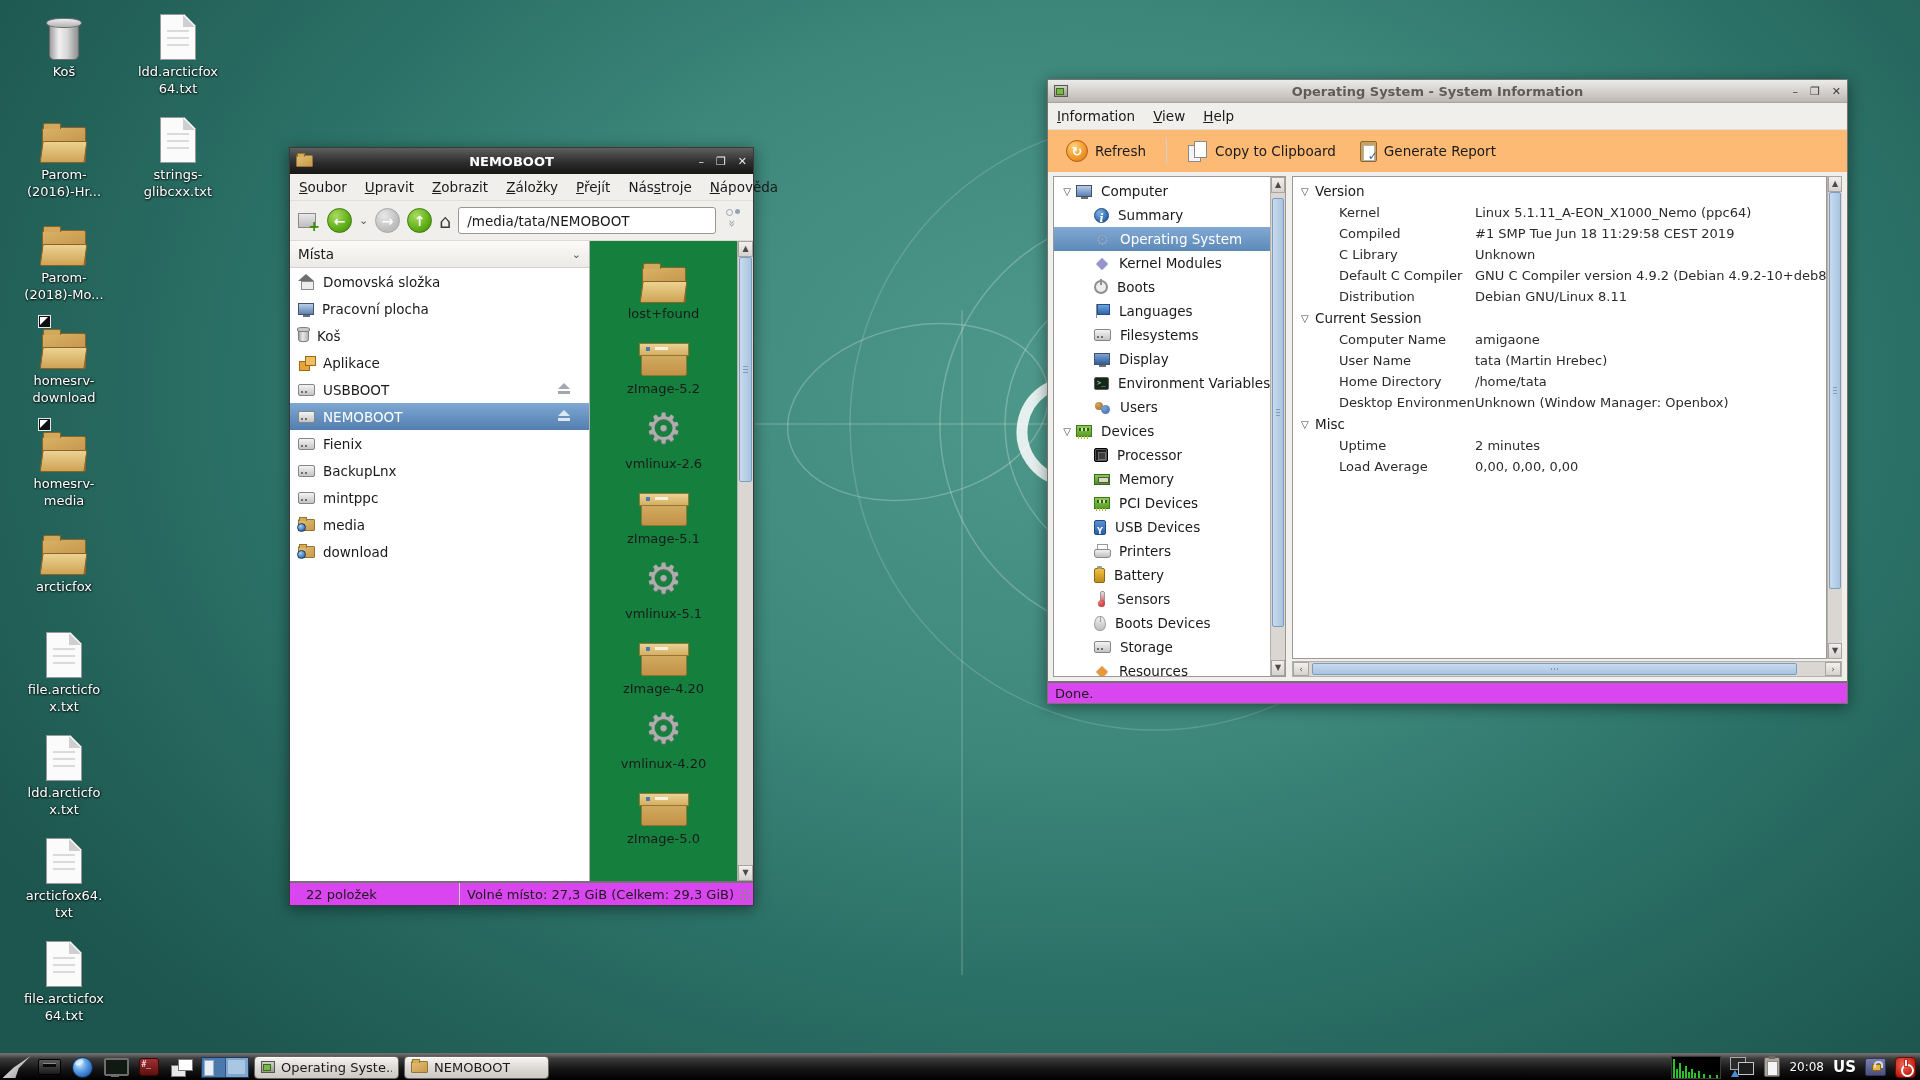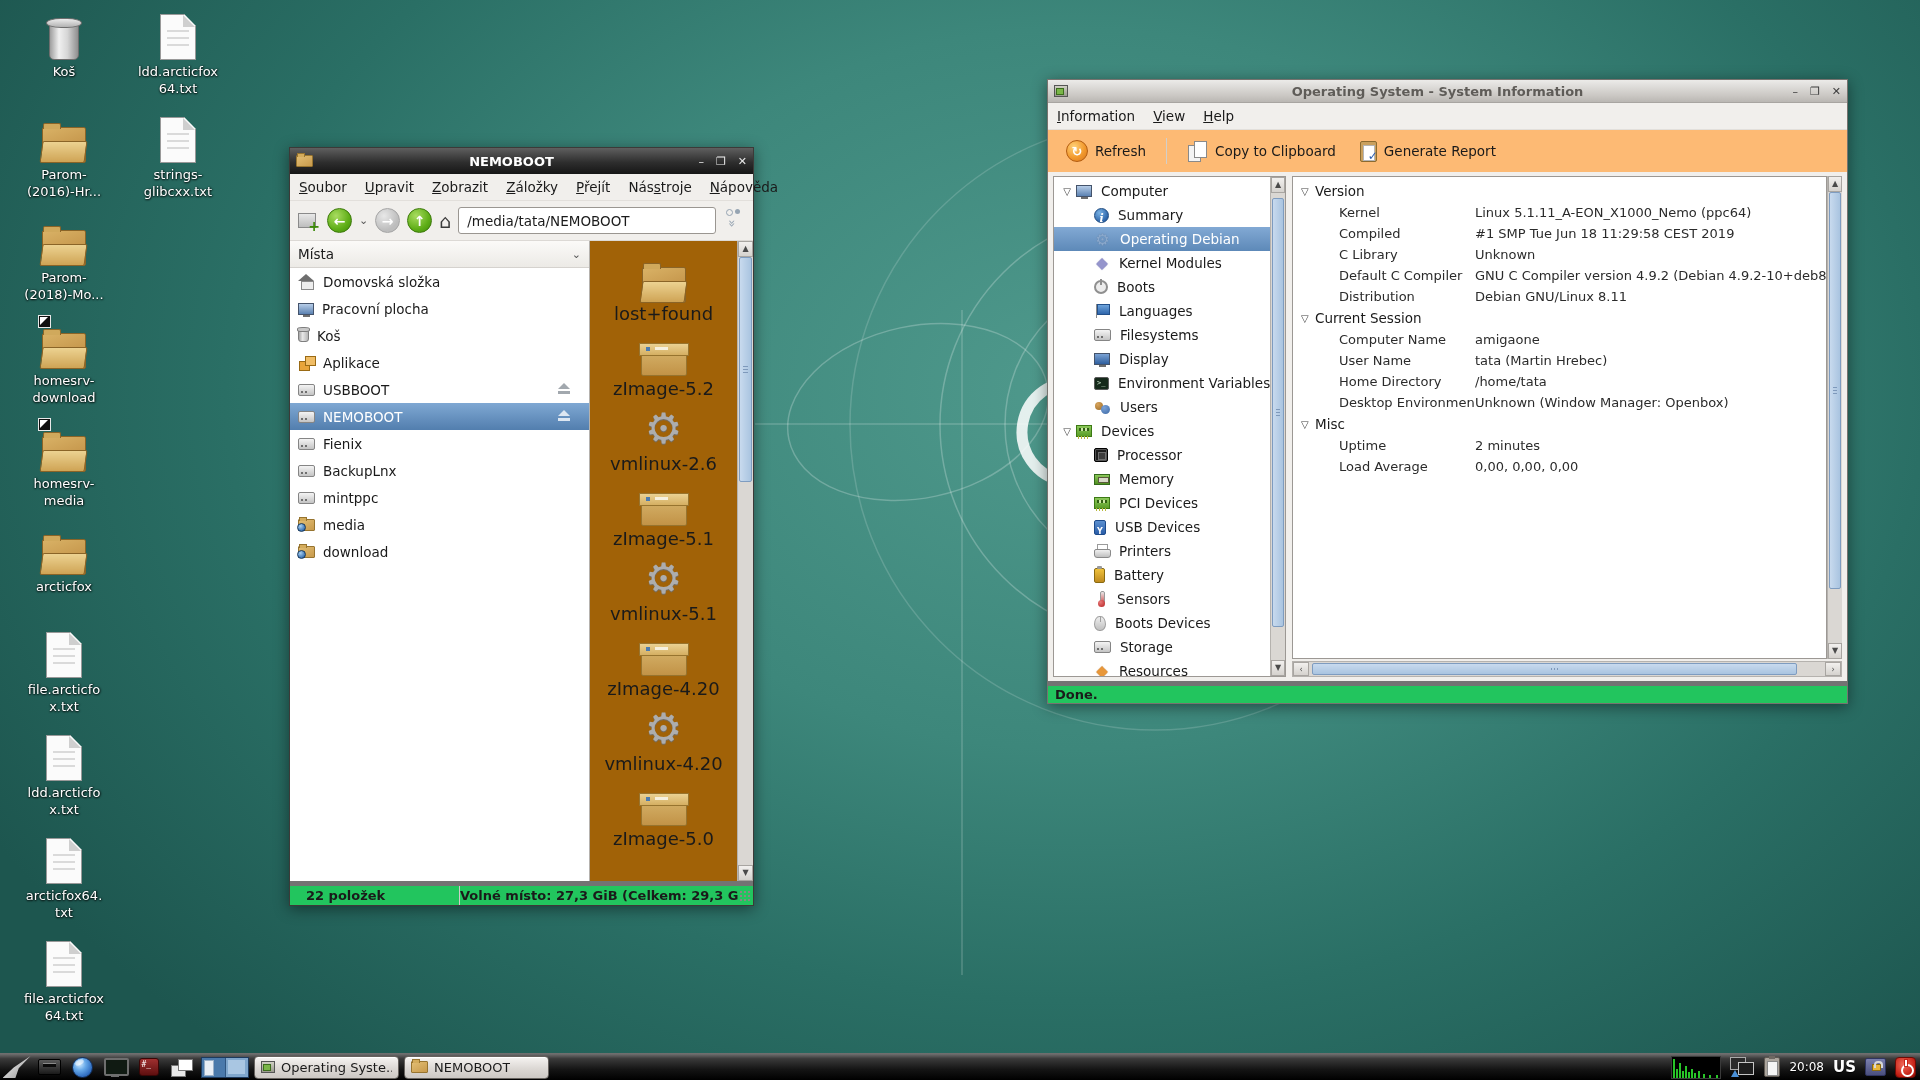--- a/index.html
+++ b/index.html
@@ -107,21 +107,21 @@
   .hardinfo13:after { content:""; position:absolute; left:1px; bottom:1px; width:6px; height:5px; background:#7ab648; border:1px solid #3c6e1d; }
 
   
   .window { position:absolute; display:flex; flex-direction:column; z-index:2; border:1px solid #3c3a38; box-shadow:0 3px 14px rgba(0,0,0,.45); background:#f1efec; }
   .tbar { display:flex; align-items:center; flex:none; padding:0 6px; position:relative; }
   .tbar .ttl { position:absolute; left:40px; right:60px; text-align:center; font-weight:bold; font-size:13px; white-space:nowrap; overflow:hidden; }
   .tbar .btns { margin-left:auto; display:flex; gap:12px; font-size:11px; z-index:1; }
   .tbar .btns span { cursor:default; line-height:1; }
   .menubar { display:flex; align-items:center; flex:none; background:#f1efec; border-bottom:1px solid #e2dfdb; }
   .menu-item { padding:5px 9px; font-size:13.5px; color:#1a1a1a; cursor:default; }
-  .statusbar { flex:none; display:flex; align-items:center; background:#22c55e; border-top:5px solid #737373; font-size:13px; color:#1a1a1a;font-weight:bold; }
+  .statusbar { flex:none; display:flex; align-items:center; background:#d946ef; border-top:2px solid #737373; font-size:13px; color:#1a1a1a; }
 
   
   .vscroll { width:16px; flex:none; background:#dad7d3; border-left:1px solid #b5b2ae; display:flex; flex-direction:column; }
   .vscroll .sb-btn, .hscroll .sb-btn { flex:none; width:100%; height:16px; background:linear-gradient(#f2f0ee,#d5d2ce); border:1px solid #a8a5a1; color:#4a4a4a; font-size:8px; line-height:14px; text-align:center; }
   .vtrack { flex:1; position:relative; }
   .vthumb { position:absolute; left:1px; right:1px; background:linear-gradient(90deg,#c8daee,#a9c4e0); border:1px solid #7e9cc0; border-radius:2px; }
   .vthumb:after { content:""; position:absolute; left:3px; right:3px; top:50%; height:1px; background:#7e99bb; box-shadow:0 -3px 0 #7e99bb,0 3px 0 #7e99bb; }
   .hscroll { height:16px; flex:none; display:flex; background:#dad7d3; border:1px solid #b5b2ae; }
   .hscroll .sb-btn { width:16px; height:100%; line-height:13px; }
   .htrack { flex:1; position:relative; }
@@ -141,32 +141,32 @@
   .navc.back:after { content:"←"; } .navc.fwd:after { content:"→"; } .navc.up:after { content:"↑"; }
   .tb-newtab { width:22px; height:18px; }
   .tb-newtab:before { content:""; position:absolute; left:0; top:1px; width:16px; height:13px; background:linear-gradient(#e8e8e8,#bdbdbd); border:1px solid #8a8a8a; }
   .tb-newtab:after { content:"+"; position:absolute; right:0; bottom:-4px; color:#3c8a08; font-weight:bold; font-size:14px; }
   .tb-chev { color:#555; font-size:11px; }
   .home20 { font-size:19px; color:#3a3a3a; line-height:20px; }
   .pathbox { flex:1; height:27px; background:#fff; border:1px solid #9a9691; border-radius:3px; padding:0 8px; font-size:13.5px; color:#1a1a1a; font-family:inherit; outline:none; }
   .tb-jump { width:22px; height:26px; }
   .tb-jump:before { content:""; position:absolute; left:3px; top:1px; width:5px; height:5px; border-radius:50%; border:1px solid #96a4b2; box-shadow:8px -1px 0 -1px #96a4b2; }
   .tb-jump:after { content:"»"; position:absolute; left:6px; top:8px; color:#96a4b2; font-size:13px; transform:rotate(90deg); }
-  .fm-body { flex:1; display:flex; min-height:0; background:#a16207; }
+  .fm-body { flex:1; display:flex; min-height:0; background:#15803d; }
   .fm-side { width:300px; flex:none; border-right:1px solid #b5b2ae; display:flex; flex-direction:column; background:#fff; overflow:hidden; }
   .side-head { height:27px; flex:none; display:flex; align-items:center; padding:0 8px; background:linear-gradient(#fbfaf8,#eceae6); border-bottom:1px solid #d5d2ce; font-size:13.5px; color:#1a1a1a; }
   .side-head .chev { margin-left:auto; color:#555; font-size:11px; }
   .row { height:27px; flex:none; display:flex; align-items:center; padding:0 8px; font-size:13.5px; color:#1a1a1a; position:relative; }
   .row .ic { margin-right:8px; }
   .row.sel { background:linear-gradient(#7fa8d3,#527eae); color:#fff; }
   .row .eject14 { position:absolute; right:10px; }
   .fm-listwrap { flex:1; display:flex; min-width:0; }
   .fm-files { flex:1; padding-top:6px; display:flex; flex-direction:column; align-items:center; overflow:hidden; }
   .ficon { width:120px; height:75px; display:flex; flex-direction:column; align-items:center; justify-content:flex-end; flex:none; }
-  .ficon .lbl { margin-top:2px; font-size:18px; color:#1a1a1a; line-height:17px; }
+  .ficon .lbl { margin-top:2px; font-size:13px; color:#1a1a1a; line-height:17px; }
   .fm-status { height:24px; }
   .fm-status .lft { width:170px; flex:none; padding-left:16px; border-right:1px solid #cfccc8; height:100%; display:flex; align-items:center; }
   .fm-status .rgt { flex:1; text-align:right; padding-right:4px; white-space:nowrap; overflow:hidden; }
   .grip { width:13px; height:13px; margin-right:2px; flex:none;
           background:radial-gradient(#8a8784 1px, transparent 1.2px); background-size:4px 4px; background-position:bottom right; }
 
   
   #si { left:1047px; top:61px; width:801px; height:625px; border-color:#77736f;margin-top:18px; }
   #si .tbar { height:23px; background:linear-gradient(#ecebe9,#cbc8c4 70%,#bab7b3); border-bottom:1px solid #a8a5a1; }
   #si .tbar .ttl { color:#5f5c58; }
@@ -555,21 +555,21 @@
     <span class="tlbl">Computer</span>
   </div>
           <div class="trow child">
 
     <span class="ic t-info"></span>
     <span class="tlbl">Summary</span>
   </div>
           <div class="trow child sel">
 
     <span class="ic t-gear"></span>
-    <span class="tlbl">Operating Debian</span>
+    <span class="tlbl">Operating System</span>
   </div>
           <div class="trow child">
 
     <span class="ic t-module"></span>
     <span class="tlbl">Kernel Modules</span>
   </div>
           <div class="trow child">
 
     <span class="ic t-power"></span>
     <span class="tlbl">Boots</span>

